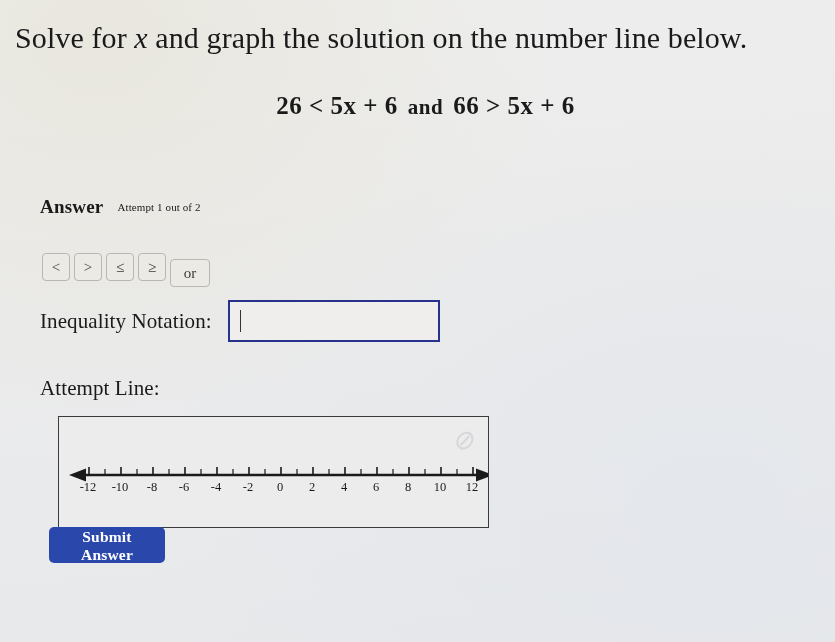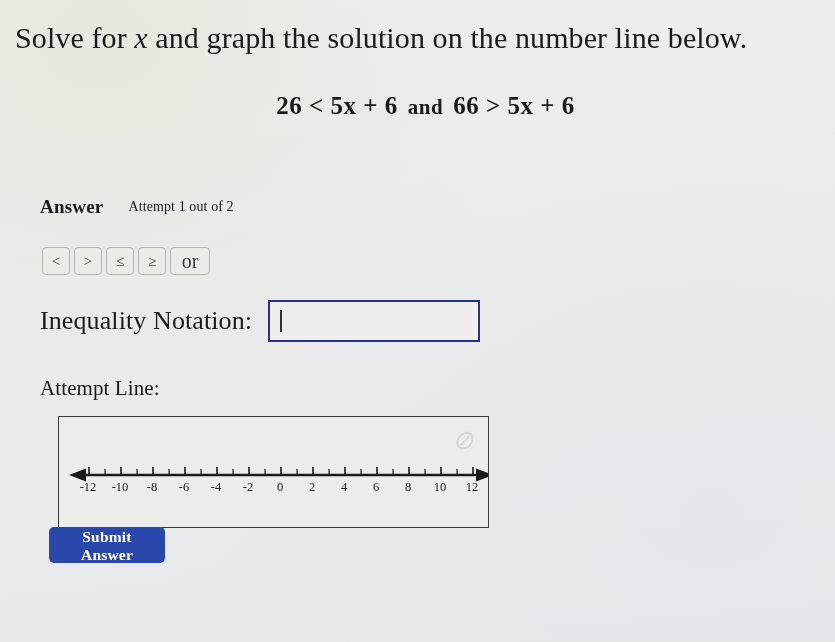--- a/index.html
+++ b/index.html
@@ -66,22 +66,22 @@
     top: 196px;
     display: flex;
     align-items: center;
   }
   .answer-label {
     font-weight: bold;
     font-size: 19px;
     letter-spacing: 0.2px;
   }
   .attempt-label {
-    font-size: 14px;
-    margin-left: 25px;
+    font-size: 11px;
+    margin-left: 14px;
     letter-spacing: 0.1px;
   }
 
   .op-row {
     position: absolute;
     left: 42px;
     top: 247px;
     display: flex;
     align-items: center;
     gap: 4px;
@@ -97,32 +97,33 @@
     font-size: 15px;
     color: #3a3a3a;
     display: flex;
     align-items: center;
     justify-content: center;
     box-sizing: border-box;
     cursor: pointer;
   }
   .op-btn.wide {
     min-width: 40px;
-    font-size: 20px;
+    font-size: 15px;
+    margin-top: 12px;
   }
 
   .ineq-row {
     position: absolute;
     left: 40px;
     top: 300px;
     display: flex;
     align-items: center;
   }
   .ineq-label {
-    font-size: 26px;
+    font-size: 21px;
     letter-spacing: 0.1px;
   }
   .ineq-input {
     margin-left: 16px;
     width: 212px;
     height: 42px;
     background: #efeeec;
     border: 2px solid #26328c;
     box-sizing: border-box;
     display: flex;

